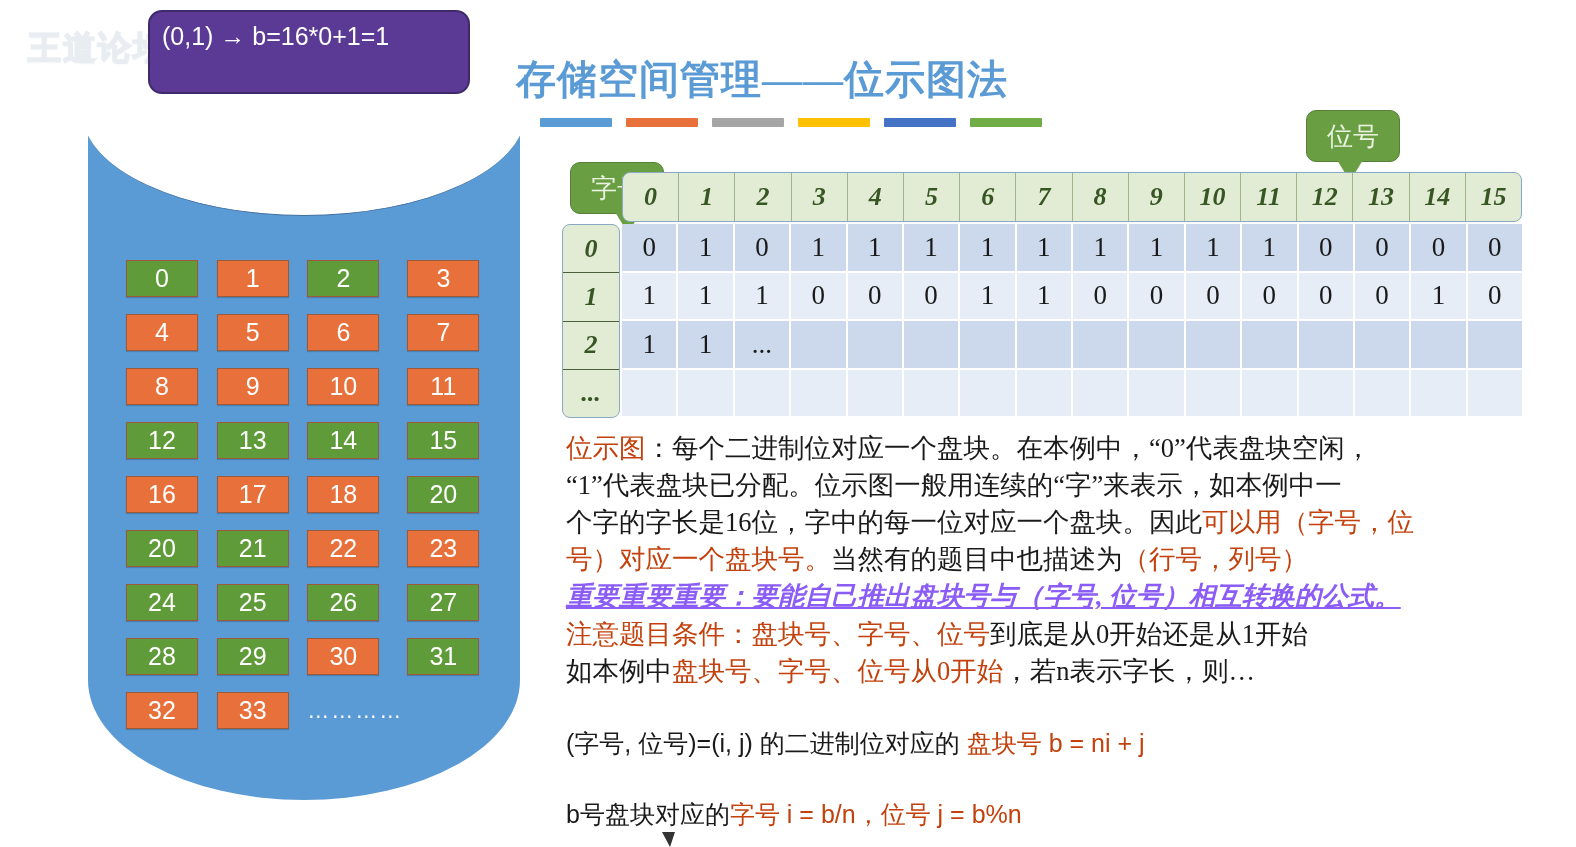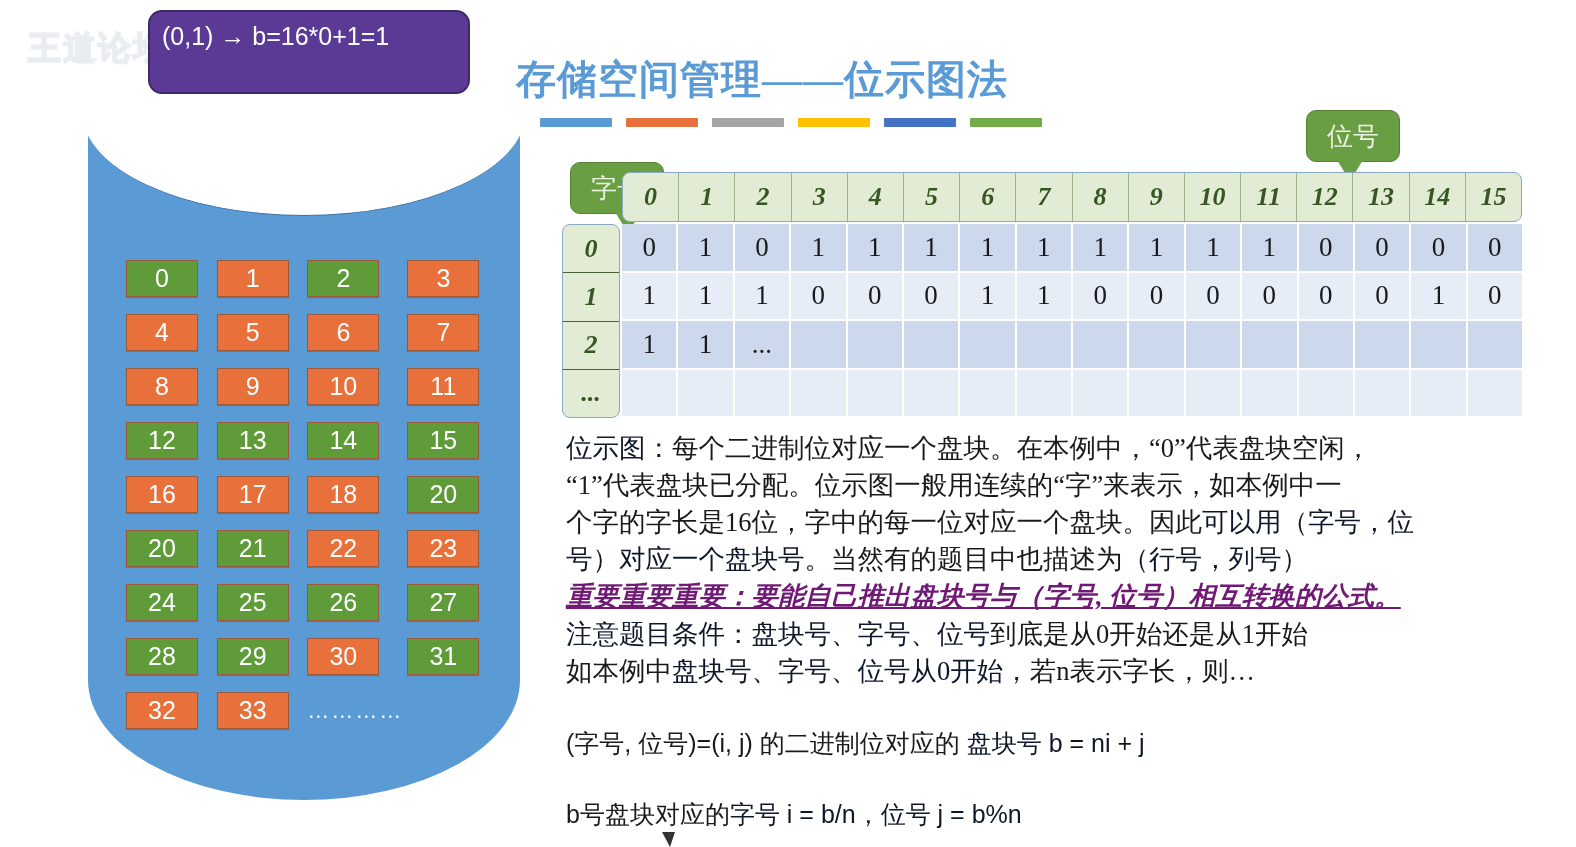--- a/index.html
+++ b/index.html
@@ -156,22 +156,22 @@
   }
   .bm-body .bmcell:last-child { border-right: none; }
   .bm-body .bmrow { border-bottom: 2px solid #ffffff; }
 
   
   .body-text {
     position: absolute; left: 566px; top: 430px; width: 966px;
     font-family: "Liberation Serif", "DejaVu Serif", serif;
     font-size: 26.5px; line-height: 37px; color: #1a1a1a;
   }
-  .red { color: #0f172a; margin-top: 16px; }
-  .redb { color: #701a75; font-weight: bold; font-style: italic; text-decoration: underline; }
+  .red { color: #c2410c; margin-top: 16px; }
+  .redb { color: #8b5cf6; font-weight: bold; font-style: italic; text-decoration: underline; }
   .p-note { margin-top: 1px; }
   .fml {
     position: absolute; left: 566px; width: 966px;
     font-family: "Liberation Sans", "DejaVu Sans", sans-serif;
     font-size: 25px; color: #1a1a1a; white-space: nowrap;
   }
   #fml-1 { top: 727px; }
   #fml-2 { top: 798px; }
 
   .cursor {

